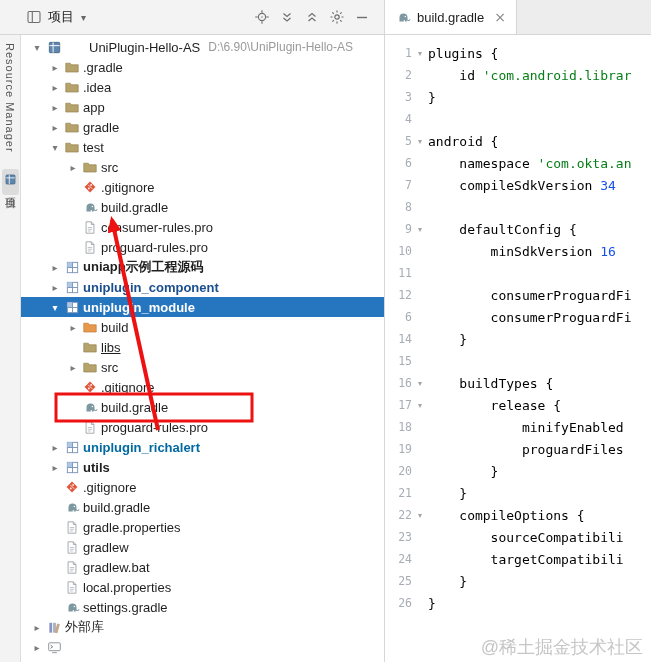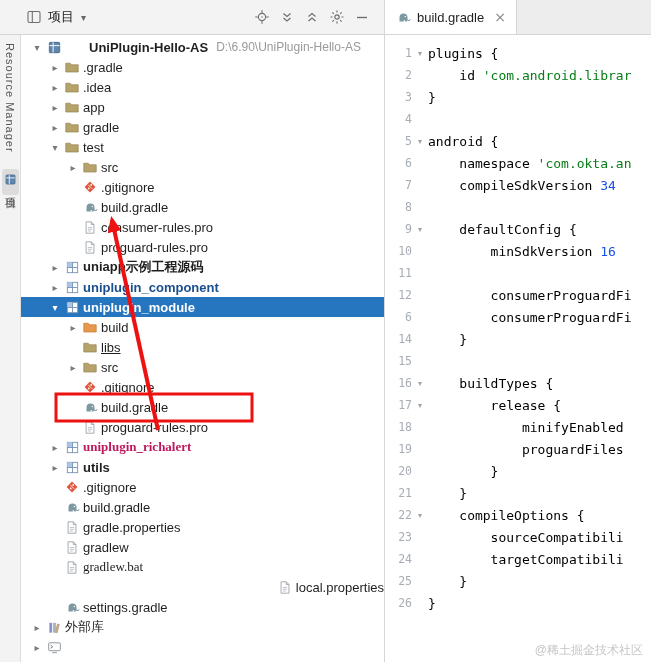--- a/index.html
+++ b/index.html
@@ -42,21 +42,21 @@
   .editor{position:absolute;left:386px;top:35px;right:0;bottom:0;background:#fff;overflow:hidden;z-index:1}
   .banner{height:23px;background:var(--banner_bg,#f6ecc4);border-bottom:1px solid #e6dcae;
     display:flex;align-items:center;padding:0 8px;font-size:12px;color:#333;
     white-space:nowrap;overflow:hidden;cursor:pointer}
   .code{padding-top:7px;font-family:"DejaVu Sans Mono","Liberation Mono",monospace;font-size:13px}
   .code-line{height:22px;display:flex;align-items:center}
   .lnum{width:26px;flex:none;text-align:right;color:#a7adb5;font-size:11.5px}
   .foldc{width:16px;flex:none;text-align:center;color:#a0a6ad;font-size:8px;font-family:"DejaVu Sans",sans-serif}
   .code-text{white-space:pre}
   .c-p{color:#000}.c-s{color:#067d17}.c-n{color:#1750eb}
-  .watermark{position:absolute;right:8px;bottom:3px;color:#c6c6c6;font-size:12px}
+  .watermark{position:absolute;right:8px;bottom:3px;color:#c6c6c6;font-size:18px}
   
   .overlay{position:absolute;left:0;top:0;width:651px;height:662px;pointer-events:none;z-index:40}
   #anno-rect{fill:none;stroke:var(--annotation,#ee1111);stroke-width:3}
   #anno-line{stroke:var(--annotation,#ee1111);stroke-width:4}
   #ah path{fill:var(--annotation,#ee1111)}
 </style>
 </head>
 <body>
 
 <div class="topbar">
@@ -134,21 +134,21 @@
 
 <div class="project-panel">
     <div class="tree-row" style="padding-left: 8px;">
       <span class="chev">▾</span>
       <span class="tree-icon">
         <svg width="15" height="15" viewBox="0 0 16 16">
           <rect x="2.5" y="2.5" width="11" height="11" rx="1" fill="#5f87ae" stroke="#49698a"></rect>
           <path d="M2.5 6h11M6.5 2.5v11" stroke="#fff" stroke-width="1"></path>
         </svg>
       </span>
-      <span class="t-label" style="font-weight: bold; padding-left: 24px;">UniPlugin-Hello-AS</span>
+      <span class="t-label" style="font-weight: normal; padding-left: 24px;">UniPlugin-Hello-AS</span>
       <span class="t-suffix">D:\6.90\UniPlugin-Hello-AS</span>
     </div>
     <div class="tree-row" style="padding-left: 26px;">
       <span class="chev">▸</span>
       <span class="tree-icon">
         <svg width="16" height="16" viewBox="0 0 16 16">
           <path d="M1.8 4.2h4.4l1.3 1.6h6.7v7.2H1.8z" fill="#b6a26b" stroke="#94824f" stroke-width="0.7"></path>
         </svg>
       </span>
       <span class="t-label">.gradle</span>
@@ -341,21 +341,21 @@
     </div>
     <div class="tree-row" style="padding-left: 26px;">
       <span class="chev">▸</span>
       <span class="tree-icon">
         <svg width="15" height="15" viewBox="0 0 16 16">
           <rect x="2.5" y="2.5" width="11" height="11" fill="#fff" stroke="#7a94b8"></rect>
           <rect x="2.5" y="2.5" width="5.5" height="5.5" fill="#aec6e8"></rect>
           <path d="M2.5 8h11M8 2.5v11" stroke="#7a94b8"></path>
         </svg>
       </span>
-      <span class="t-label" style="font-weight: bold; color: #be185d; font-family: Liberation Serif, serif;">uniplugin_richalert</span>
+      <span class="t-label" style="font-weight: bold; color: #0369a1;">uniplugin_richalert</span>
     </div>
     <div class="tree-row" style="padding-left: 26px;">
       <span class="chev">▸</span>
       <span class="tree-icon">
         <svg width="15" height="15" viewBox="0 0 16 16">
           <rect x="2.5" y="2.5" width="11" height="11" fill="#fff" stroke="#7a94b8"></rect>
           <rect x="2.5" y="2.5" width="5.5" height="5.5" fill="#aec6e8"></rect>
           <path d="M2.5 8h11M8 2.5v11" stroke="#7a94b8"></path>
         </svg>
       </span>
@@ -400,32 +400,32 @@
       <span class="chev"></span>
       <span class="tree-icon">
         <svg width="14" height="15" viewBox="0 0 16 16">
           <path d="M3.5 1.5h6l3 3v10h-9z" fill="#fff" stroke="#9aa0a6"></path>
           <path d="M9.5 1.5v3h3" fill="none" stroke="#9aa0a6"></path>
           <path d="M5.5 8h5M5.5 10h5M5.5 12h3.5" stroke="#b9bfc7"></path>
         </svg>
       </span>
       <span class="t-label">gradlew</span>
     </div>
-    <div class="tree-row" style="padding-left: 26px; font-family: Liberation Serif, serif;">
+    <div class="tree-row" style="padding-left: 26px;">
       <span class="chev"></span>
       <span class="tree-icon">
         <svg width="14" height="15" viewBox="0 0 16 16">
           <path d="M3.5 1.5h6l3 3v10h-9z" fill="#fff" stroke="#9aa0a6"></path>
           <path d="M9.5 1.5v3h3" fill="none" stroke="#9aa0a6"></path>
           <path d="M5.5 8h5M5.5 10h5M5.5 12h3.5" stroke="#b9bfc7"></path>
         </svg>
       </span>
       <span class="t-label">gradlew.bat</span>
     </div>
-    <div class="tree-row" style="padding-left: 26px; justify-content: flex-end;">
+    <div class="tree-row" style="padding-left: 26px;">
       <span class="chev"></span>
       <span class="tree-icon">
         <svg width="14" height="15" viewBox="0 0 16 16">
           <path d="M3.5 1.5h6l3 3v10h-9z" fill="#fff" stroke="#9aa0a6"></path>
           <path d="M9.5 1.5v3h3" fill="none" stroke="#9aa0a6"></path>
           <path d="M5.5 8h5M5.5 10h5M5.5 12h3.5" stroke="#b9bfc7"></path>
         </svg>
       </span>
       <span class="t-label">local.properties</span>
     </div>

